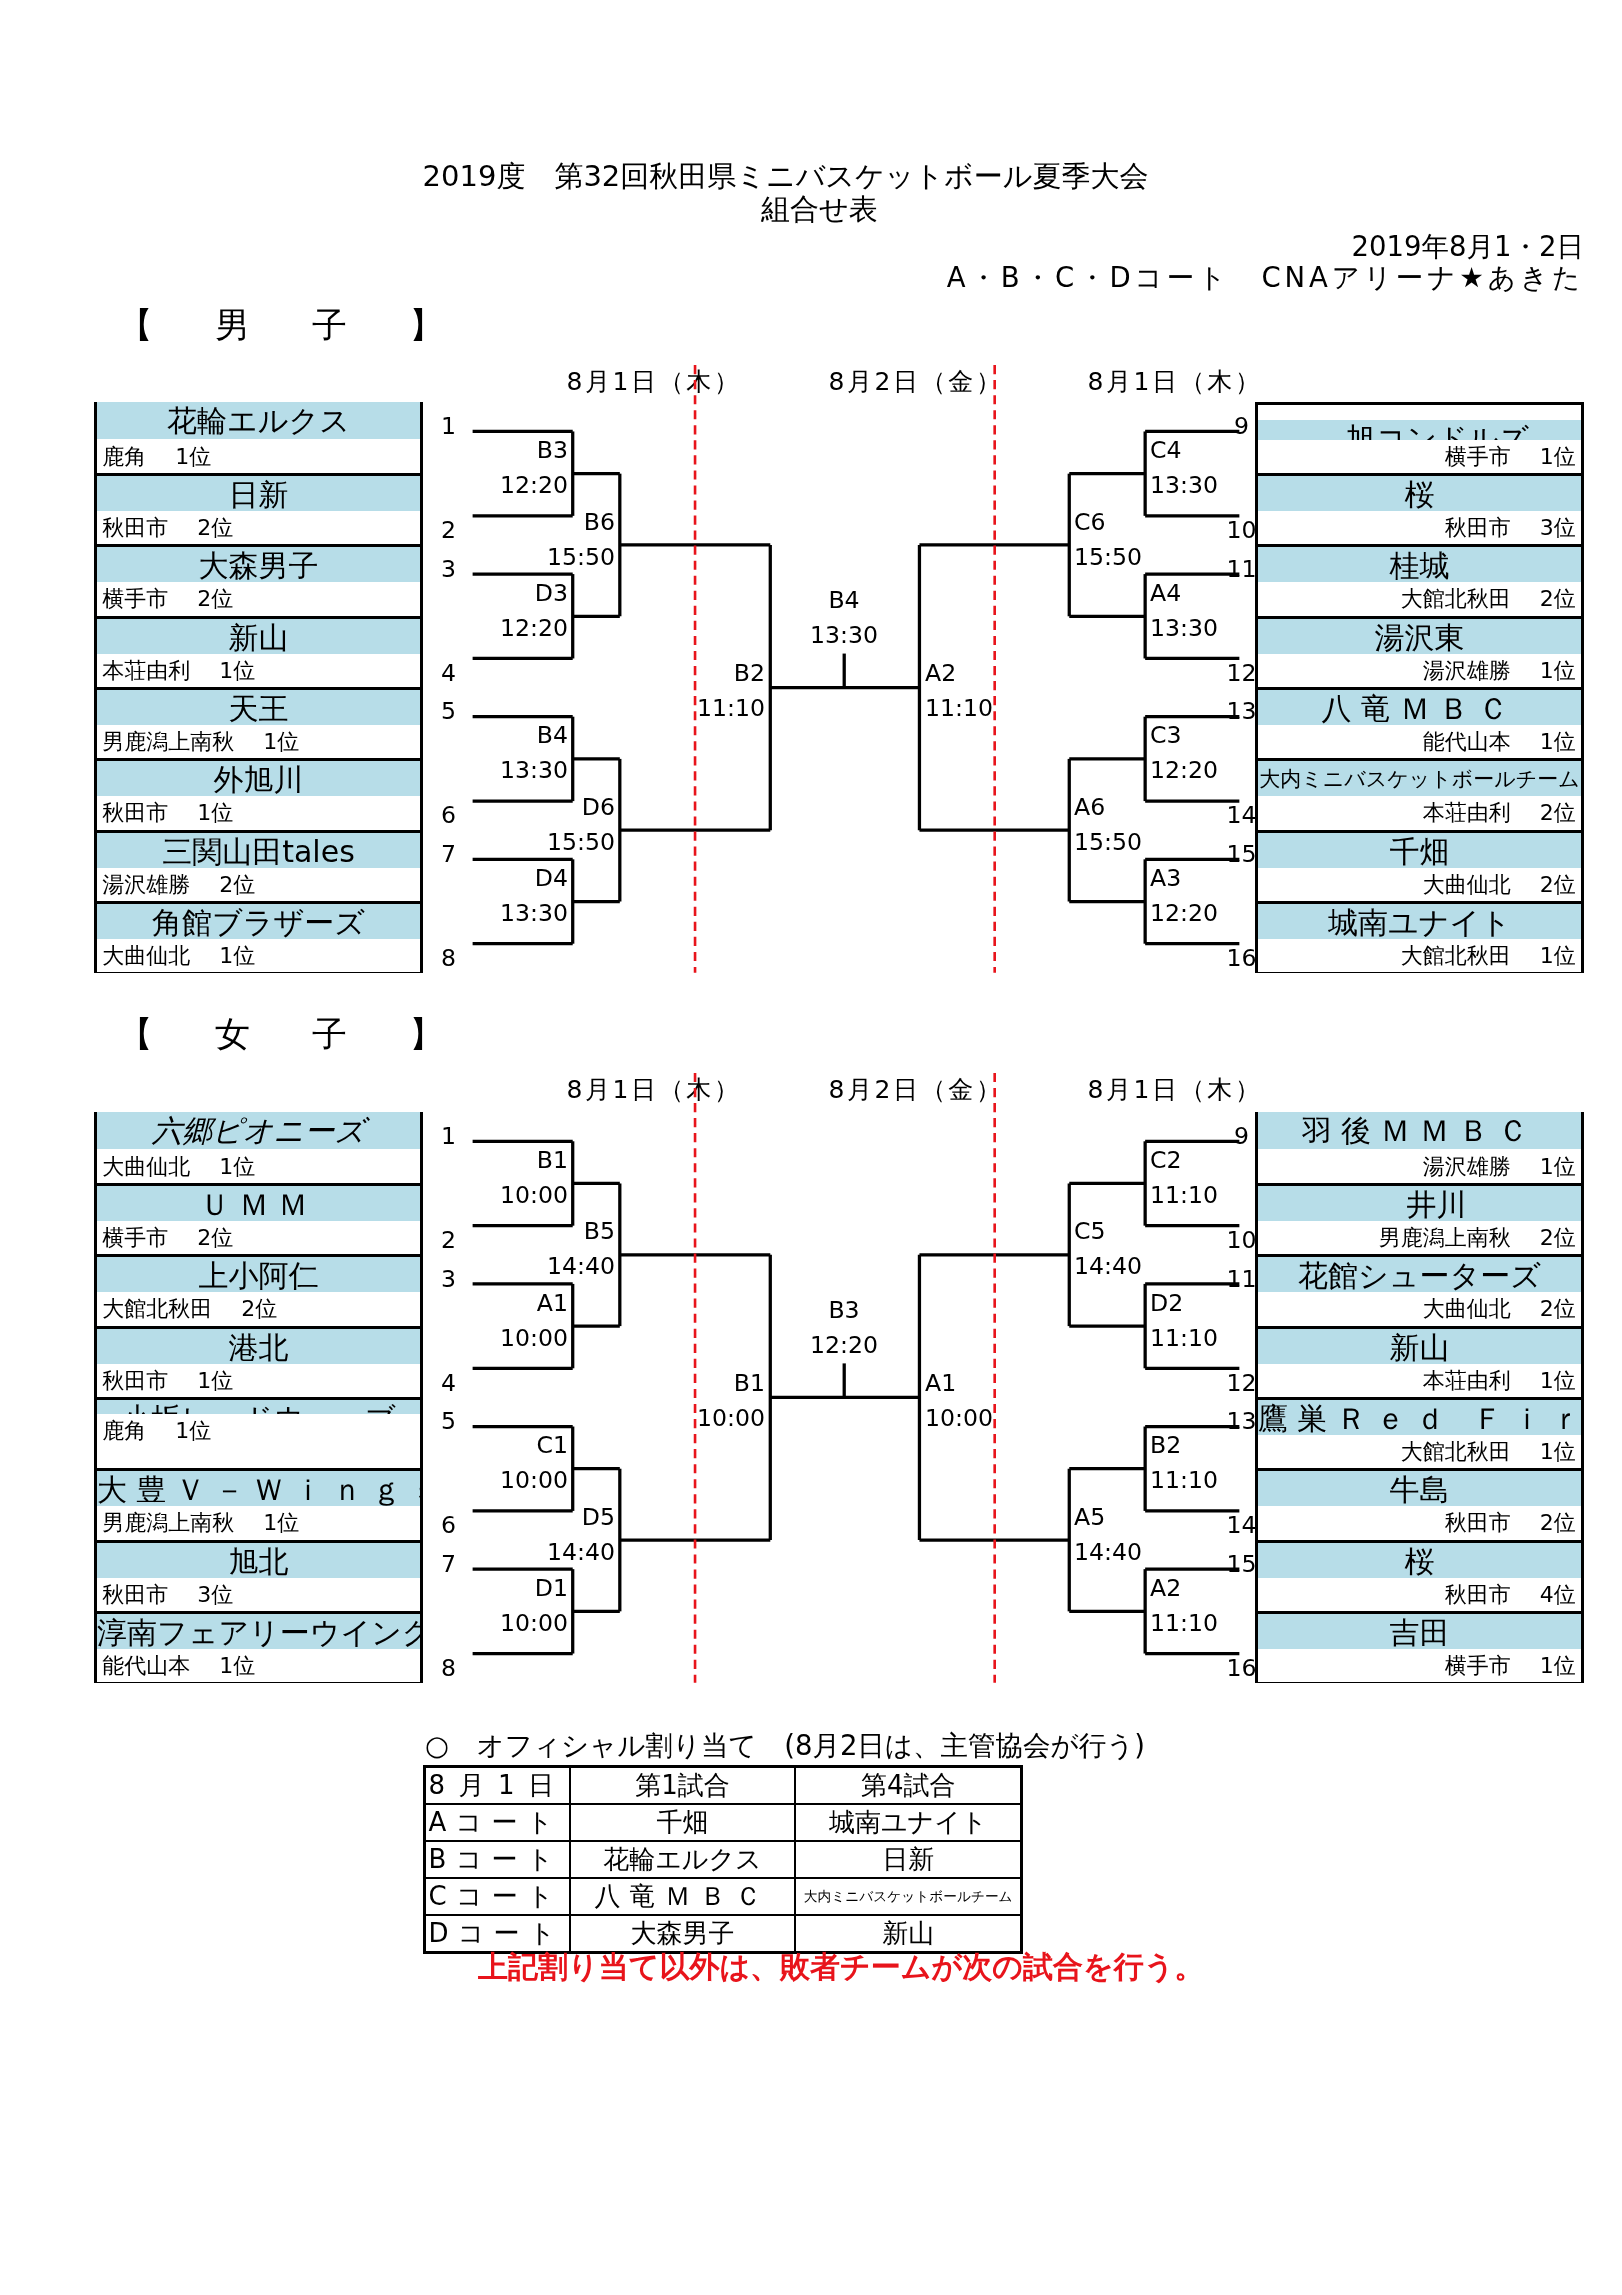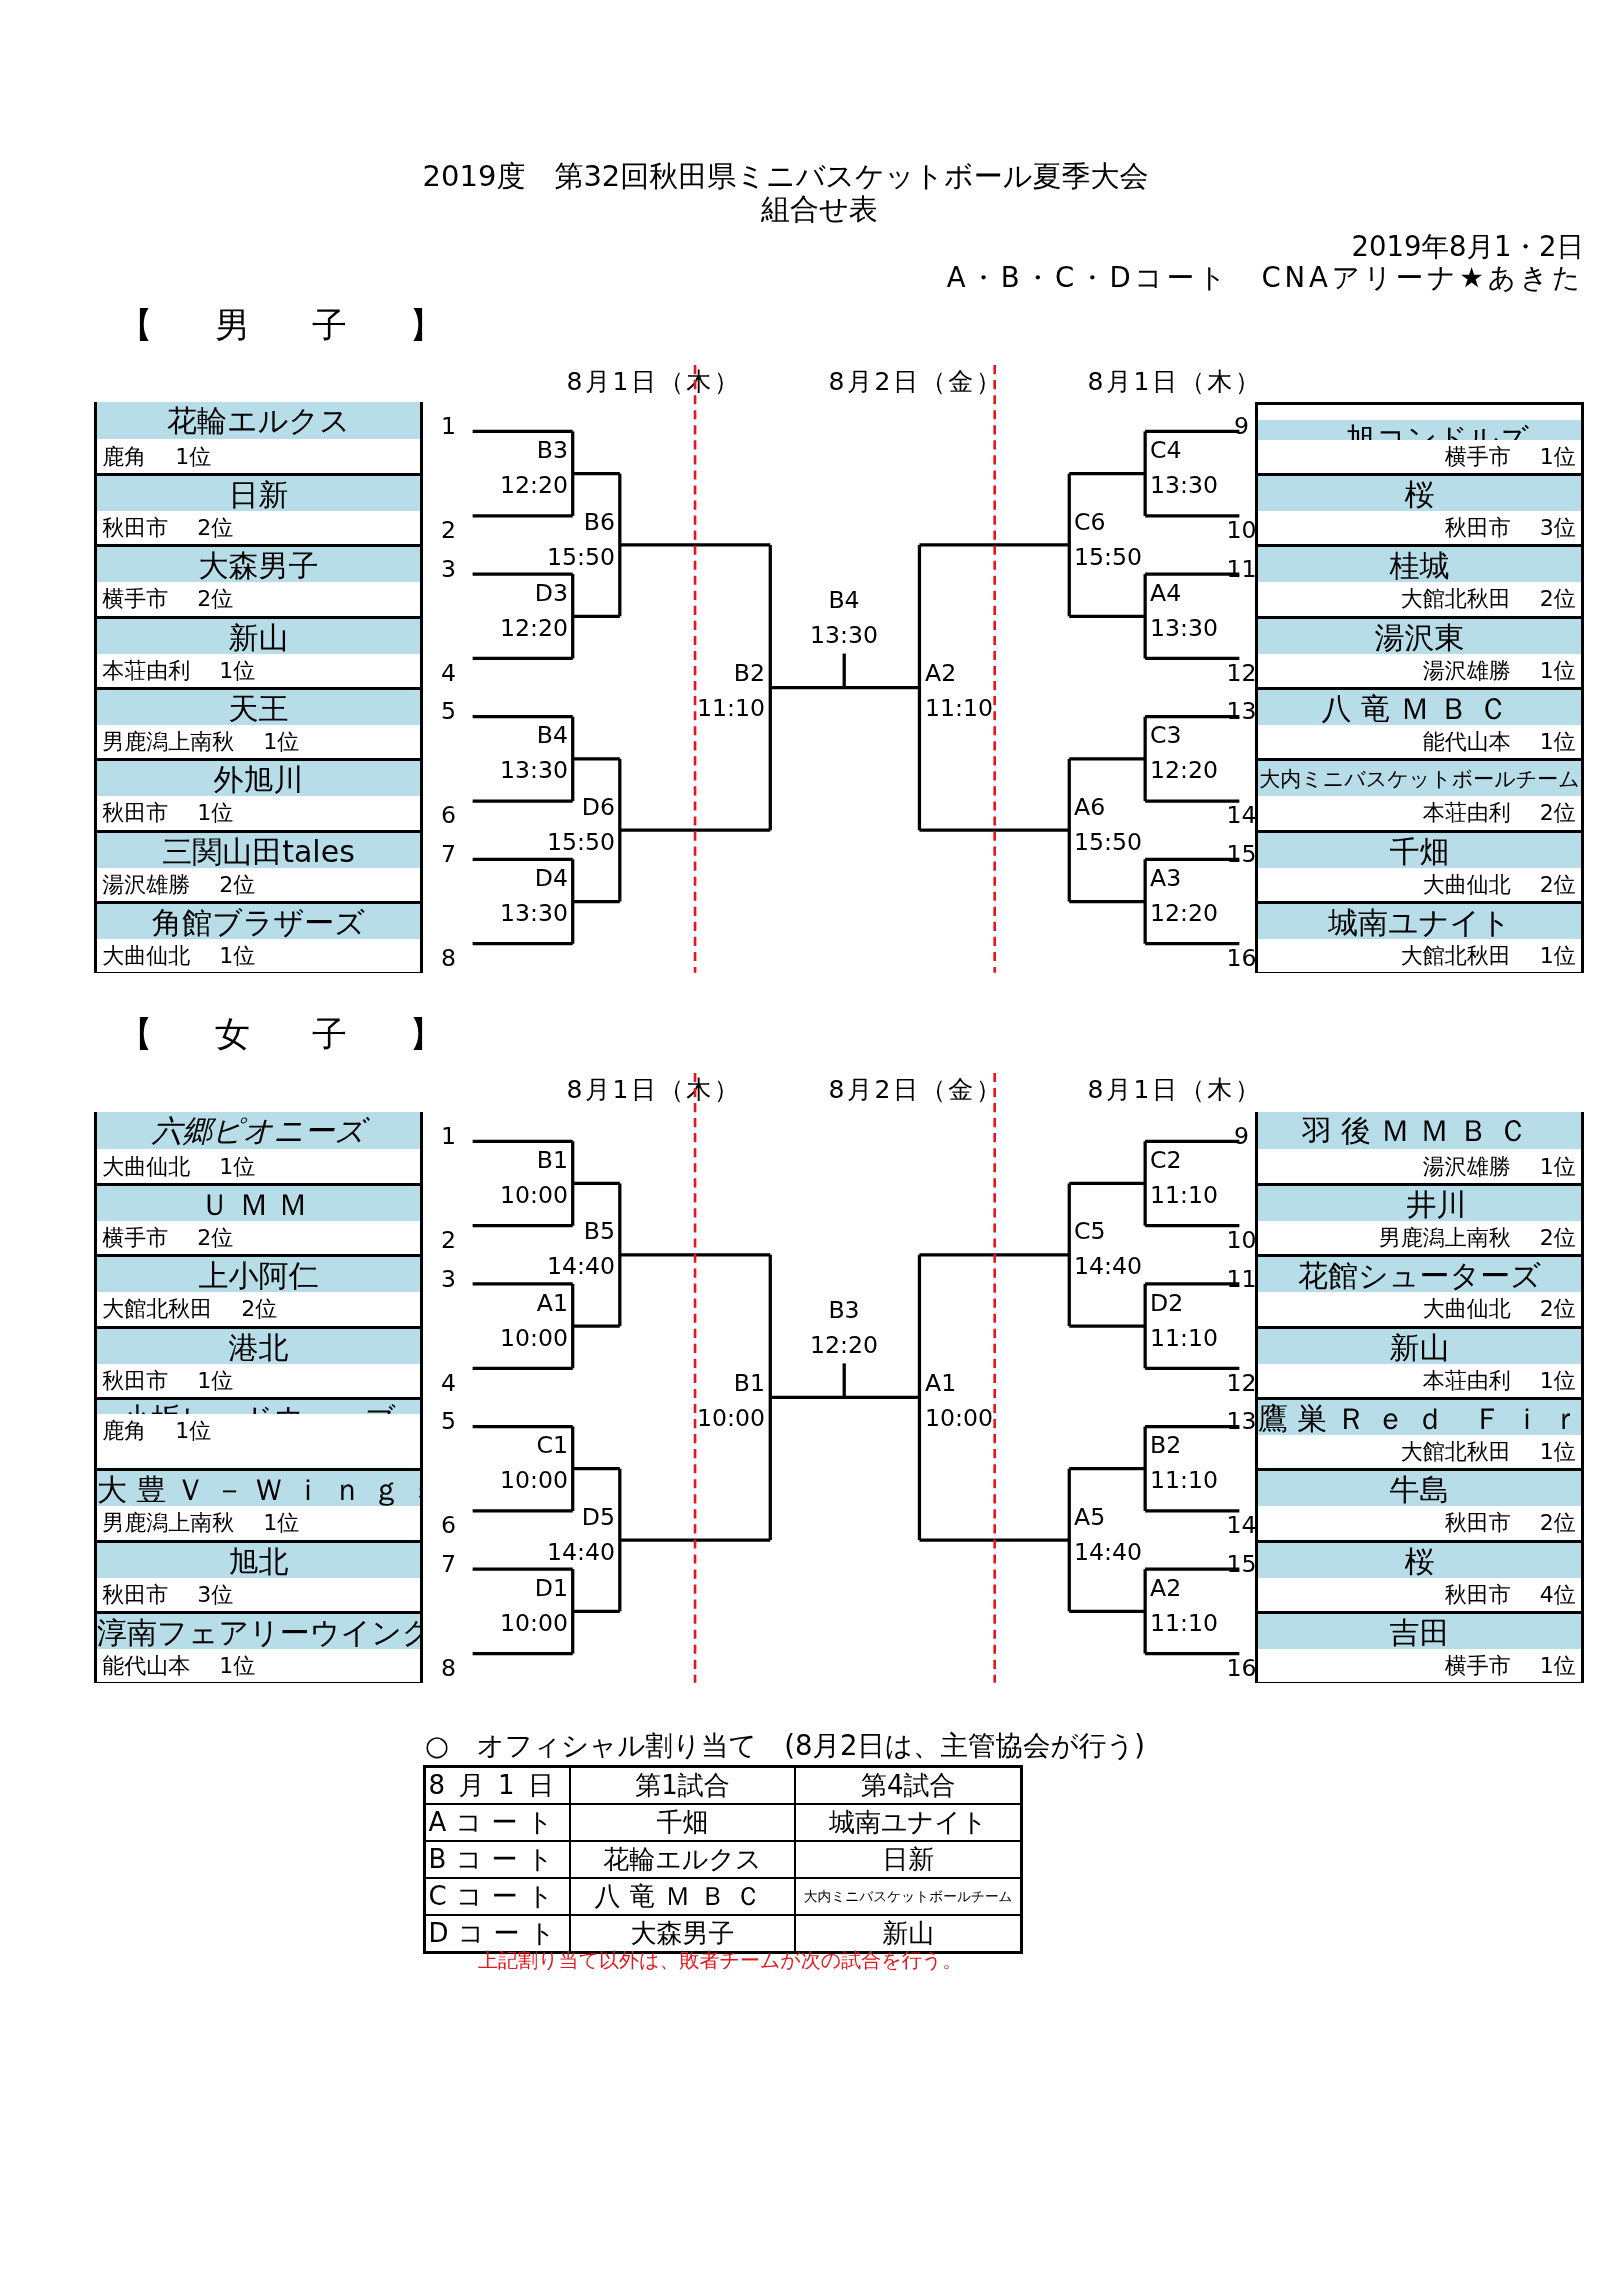--- a/index.html
+++ b/index.html
@@ -34,21 +34,21 @@
   .match.ca { text-align:center; transform:translateX(-50%); }
   svg.bracket { position:absolute; left:0; top:0; }
   .officials-caption { left:425px; top:1728px; font-size:27.5px; white-space:nowrap; }
   table.officials { position:absolute; left:423px; top:1765px; border-collapse:collapse;
                     border:3.9px solid #000; font-size:26px; }
   table.officials td { border:2px solid #000; height:31px; padding:0 3.9px; text-align:center; white-space:nowrap; }
   table.officials td.court { width:111px; text-align:left; letter-spacing:9.2px; padding-left:2.6px; }
   table.officials td.col { width:216px; }
   table.officials td.tiny { font-size:13.7px; }
   table.officials td.wide { letter-spacing:9.2px; }
-  .note { left:478px; top:1947px; font-size:20px; color:#e8141b; font-weight:normal; white-space:nowrap; }
+  .note { left:478px; top:1947px; font-size:30px; color:#e8141b; font-weight:bold; white-space:nowrap; }
 </style>
 </head>
 <body>
 
 <div class="abs title1"><span>2019度　第32回秋田県ミニバスケットボール夏季大会</span></div>
 <div class="abs title2"><span>組合せ表</span></div>
 <div class="abs date-line">2019年8月1・2日</div>
 <div class="abs venue-line">A・B・C・Dコート　CNAアリーナ★あきた</div>
 
 <div id="boys">

